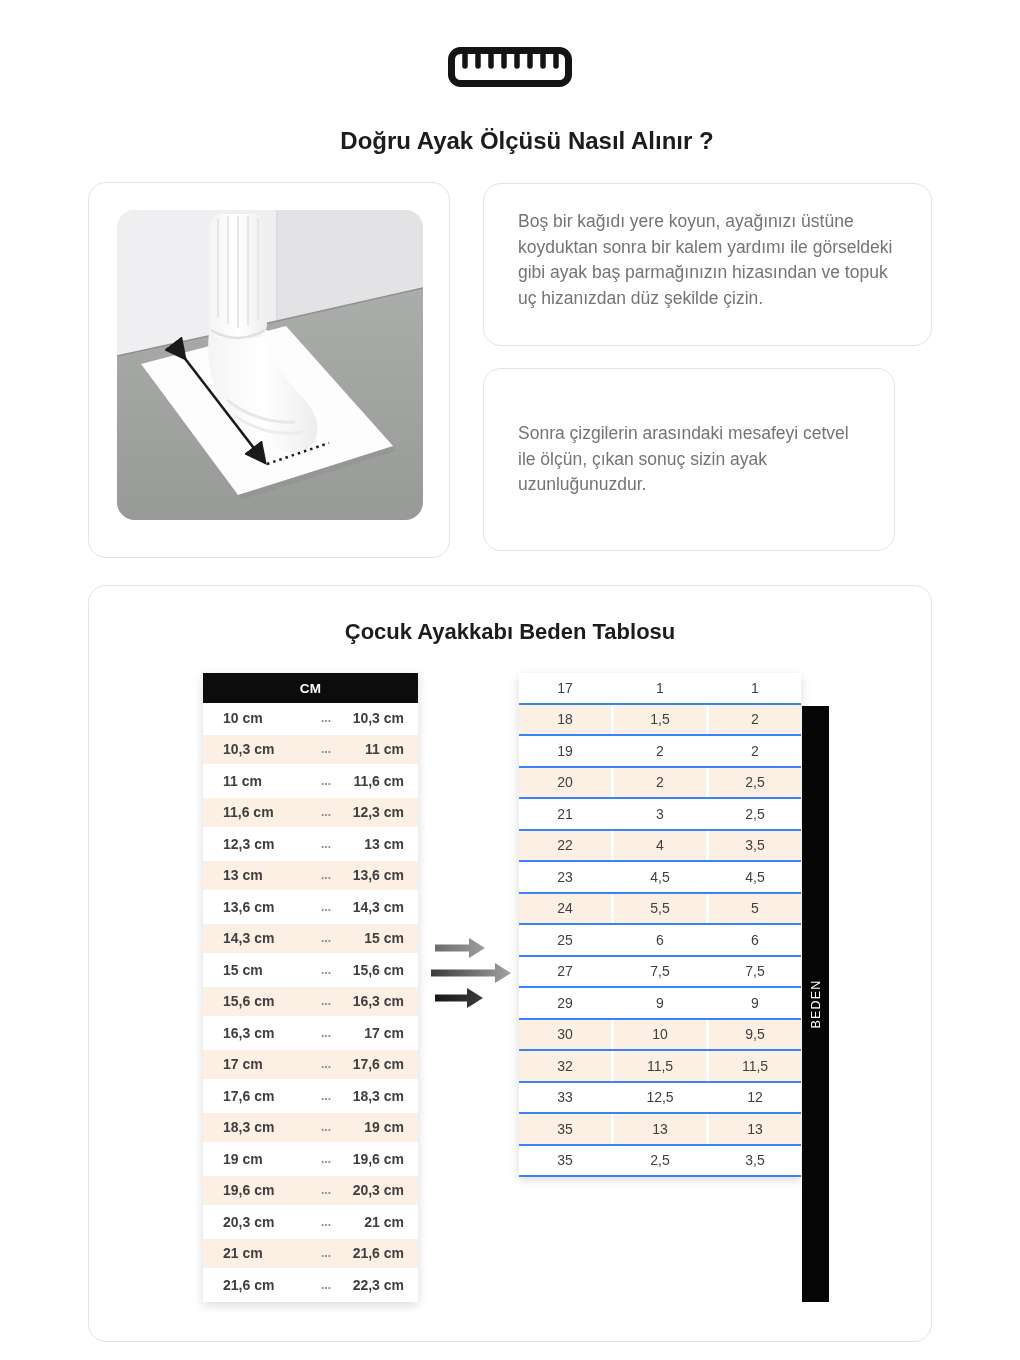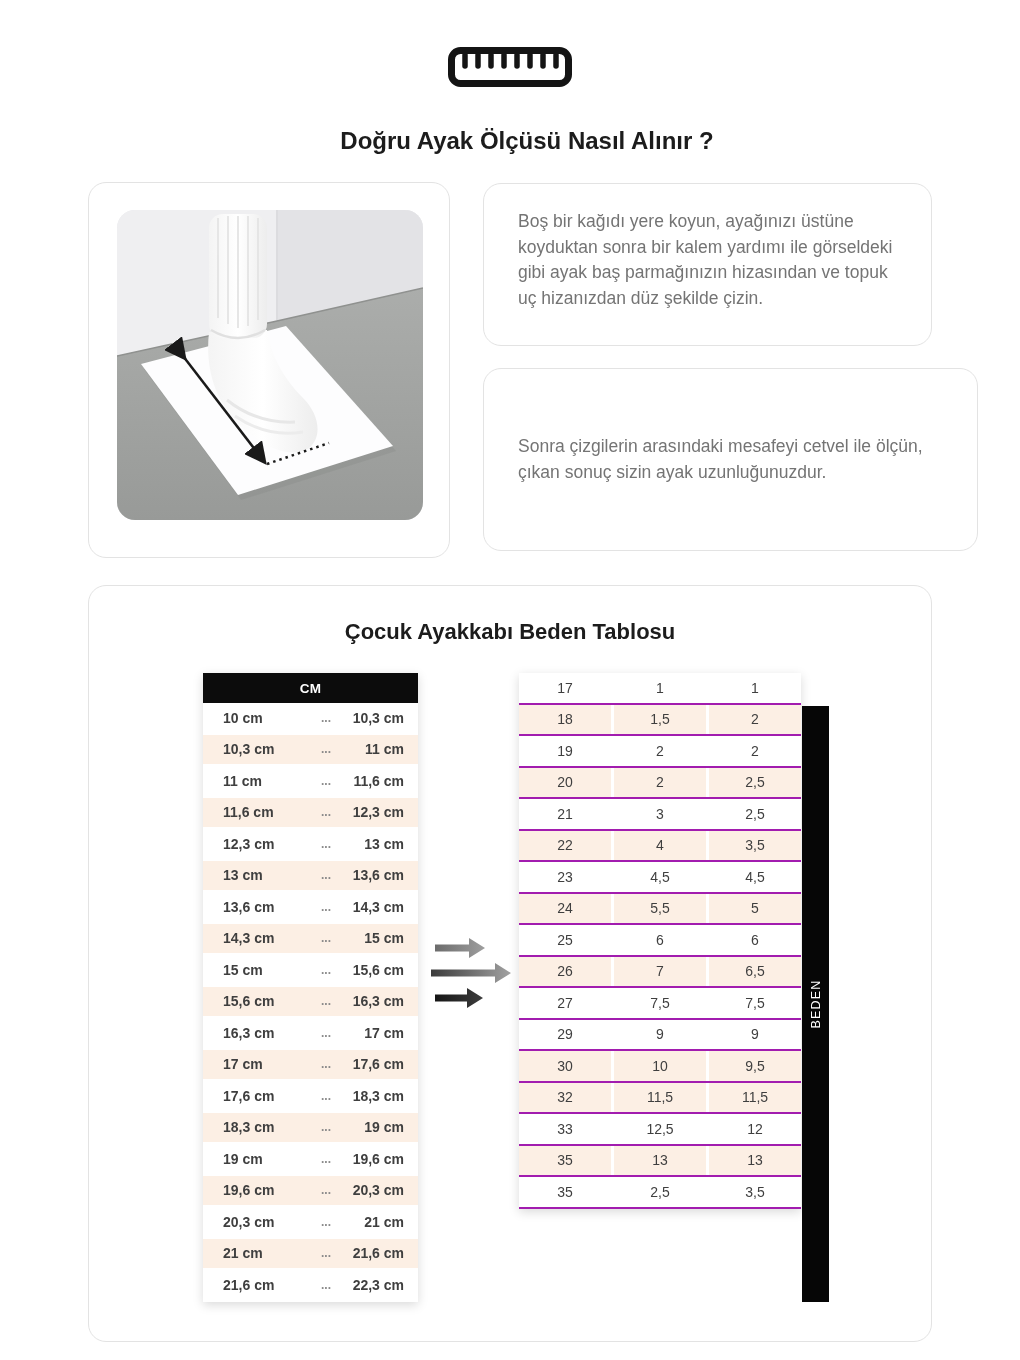--- a/index.html
+++ b/index.html
@@ -17,21 +17,21 @@
   .card{
     position:absolute;background:#fff;border:1.5px solid #e3e3e3;border-radius:18px;
     box-sizing:border-box;
   }
   .photo-card{left:88px;top:182px;width:362px;height:376px;}
   .photo-frame{
     position:absolute;left:28px;top:27px;width:306px;height:310px;border-radius:18px;
     overflow:hidden;background:#ebebed;
   }
   .step1-card{left:483px;top:183px;width:449px;height:163px;}
-  .step2-card{left:483px;top:368px;width:495px;height:183px;display:flex;align-items:center;}
+  .step2-card{left:483px;top:368px;width:412px;height:183px;display:flex;align-items:center;}
   .step-text{
     color:#747474;font-size:17.5px;line-height:25.5px;margin:0;
     padding:25px 38px 0 34px;
   }
   .step2-card .step-text{padding-top:0;}
   
   .table-card{left:88px;top:585px;width:844px;height:757px;}
   .table-title{
     position:absolute;top:33px;left:0;width:100%;text-align:center;margin:0;
     font-size:22px;font-weight:bold;color:#1c1c1c;
@@ -46,21 +46,21 @@
   .size-table .thead{display:grid;grid-template-columns:1fr 1fr 1fr;column-gap:3px;}
   .size-table .thead span{text-align:center;}
   .cm-row{
     display:flex;align-items:center;height:29.5px;border-bottom:2px solid #fff;
     background:#fff;font-size:14px;color:#3f3f3f;font-weight:bold;
   }
   .cm-row.alt{background:#fcefe4;}
   .cm-row .min{padding-left:20px;width:82px;}
   .cm-row .dots{width:42px;text-align:center;color:#8a8a8a;font-size:12px;}
   .cm-row .max{flex:1;text-align:right;padding-right:14px;}
-  .srow{display:grid;grid-template-columns:1fr 1fr 1fr;column-gap:3px;height:29.5px;border-bottom:2px solid #a21caf;}
+  .srow{display:grid;grid-template-columns:1fr 1fr 1fr;column-gap:3px;height:29.5px;border-bottom:2px solid #3b82f6;}
   .srow .cell{display:flex;align-items:center;justify-content:center;background:#fff;font-size:14px;color:#3f3f3f;}
   .srow.alt .cell{background:#fcefe4;}
   .beden-bar{
     position:absolute;left:713px;top:120px;width:27px;height:596px;background:#060606;
     display:flex;align-items:center;justify-content:center;
   }
   .beden-bar span{
     transform:rotate(-90deg);color:#fff;font-size:12.5px;letter-spacing:1.2px;white-space:nowrap;
   }
   .arrows{position:absolute;left:338px;top:350px;}
@@ -312,25 +312,20 @@
         <div class="srow alt">
     <span class="cell">24</span>
     <span class="cell">5,5</span>
     <span class="cell">5</span>
   </div>
         <div class="srow">
     <span class="cell">25</span>
     <span class="cell">6</span>
     <span class="cell">6</span>
   </div>
-        <div class="srow alt">
-    <span class="cell">26</span>
-    <span class="cell">7</span>
-    <span class="cell">6,5</span>
-  </div>
         <div class="srow">
     <span class="cell">27</span>
     <span class="cell">7,5</span>
     <span class="cell">7,5</span>
   </div>
         <div class="srow">
     <span class="cell">29</span>
     <span class="cell">9</span>
     <span class="cell">9</span>
   </div>

